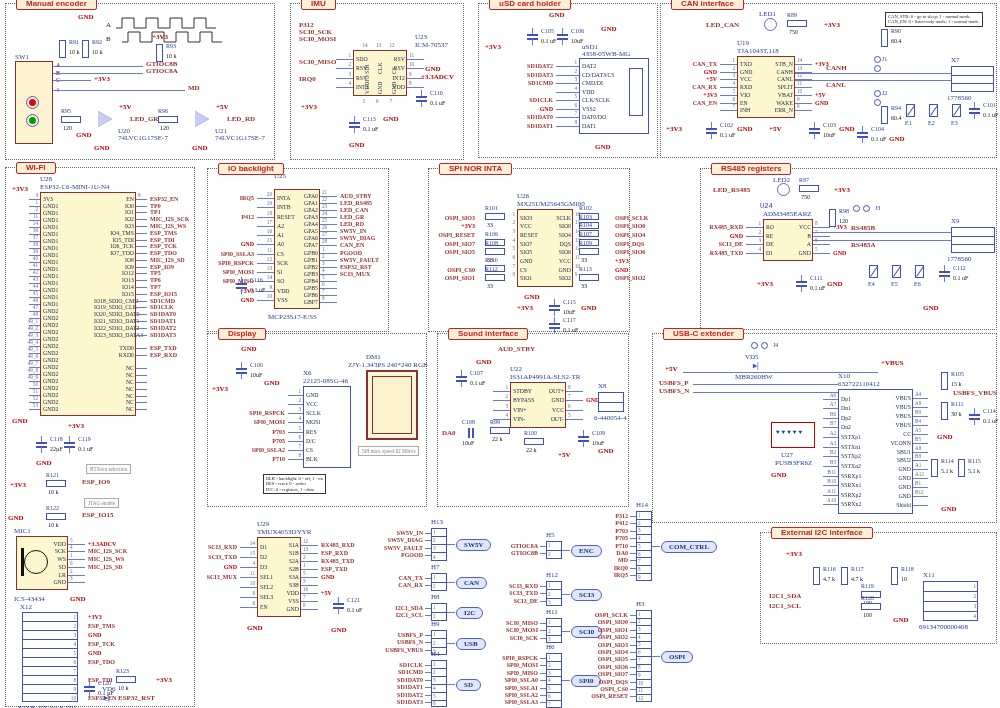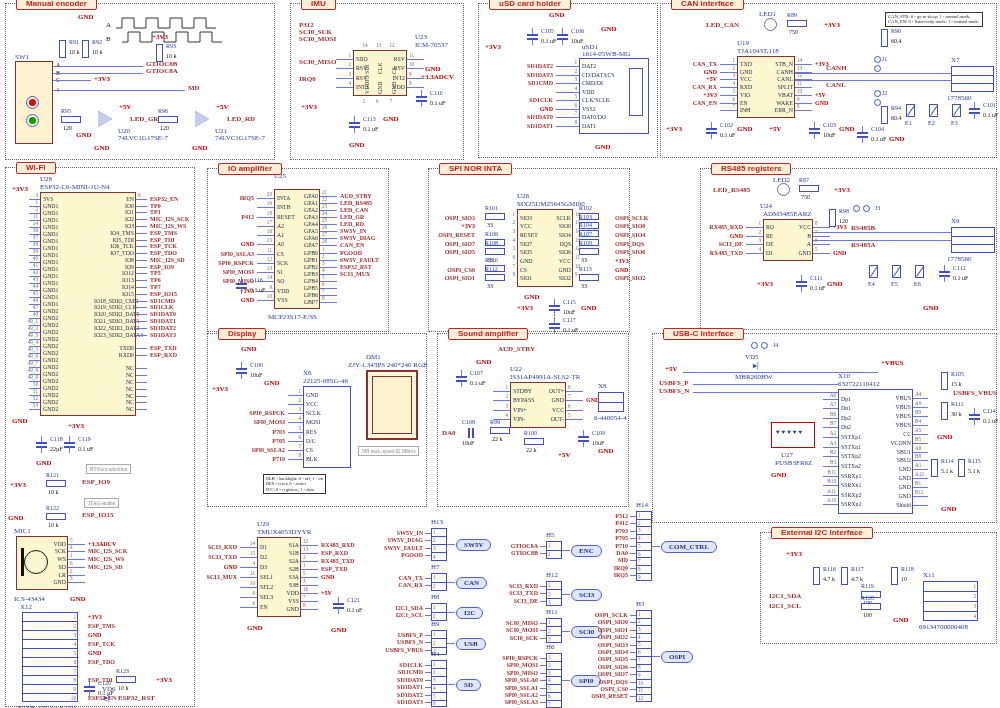--- a/index.html
+++ b/index.html
@@ -189,21 +189,21 @@
       <div class="lbl blk" style="left: 62px; top: 34px; font-size: 6px;">0.1 uF</div>
       <div class="capbar" style="left: 78px; top: 30px; width: 11px; height: 1.5px;"></div>
       <div class="capbar" style="left: 78px; top: 34px; width: 11px; height: 1.5px;"></div>
       <div class="wire" style="left: 83px; top: 24px; width: 1px; height: 6px;"></div>
       <div class="wire" style="left: 83px; top: 35px; width: 1px; height: 6px;"></div>
       <div class="lbl ref" style="left: 92px; top: 24px; font-size: 6px;">C106</div>
       <div class="lbl blk" style="left: 92px; top: 34px; font-size: 6px;">10uF</div>
       <div class="lbl pwr" style="left: 6px; top: 40px;">+3V3</div>
       <div class="lbl pwr" style="left: 122px; top: 22px;">GND</div>
       <div class="lbl ref" style="left: 103px; top: 40px;">uSD1</div>
-      <div class="lbl ref" style="left: 103px; top: 47px;">1614-05WB-MG</div>
+      <div class="lbl ref" style="left: 103px; top: 47px;">4358-05WB-MG</div>
       <div class="icbox blue" style="left: 100px; top: 54px; width: 70px; height: 76px;"></div>
       <div class="pin-name" style="left: 103px; top: 59.4444px;">DAT2</div>
       <div class="pin-num" style="left: 84px; top: 55.4444px; width: 14px; text-align: right;">1</div>
       <div class="sig net" style="left: -4px; top: 59.4444px; width: 78px; text-align: right;">SD1DAT2</div>
       <div class="wire" style="left: 77px; top: 62.4444px; width: 23px; height: 1px;"></div>
       <div class="pin-name" style="left: 103px; top: 67.8889px;">CD/DAT3/CS</div>
       <div class="pin-num" style="left: 84px; top: 63.8889px; width: 14px; text-align: right;">2</div>
       <div class="sig net" style="left: -4px; top: 67.8889px; width: 78px; text-align: right;">SD1DAT3</div>
       <div class="wire" style="left: 77px; top: 70.8889px; width: 23px; height: 1px;"></div>
       <div class="pin-name" style="left: 103px; top: 76.3333px;">CMD/DI</div>
@@ -640,21 +640,21 @@
       <div class="lbl blk" style="left: 92px; top: 522px; font-size: 6px;">0.1 µF</div>
       <div class="resh" style="left: 110px; top: 508px;"></div>
       <div class="lbl ref" style="left: 110px; top: 500px; font-size: 6px;">R123</div>
       <div class="lbl blk" style="left: 112px; top: 517px; font-size: 6px;">10 k</div>
       <div class="lbl pwr" style="left: 150px; top: 509px;">+3V3</div>
       <div class="lbl ref" style="left: 96px; top: 518px;">VD6</div>
       <div class="diode" style="left: 98px; top: 526px;">▸|</div>
       <div class="lbl net" style="left: 112px; top: 527px;">ESP32_RST</div>
     </div>
     <div class="block" style="left: 207px; top: 168px; width: 180px; height: 162px;">
-      <div class="btitle">IO amplifier</div>
+      <div class="btitle">IO backlight</div>
       <div class="icbox" style="left: 66px; top: 20px; width: 46px; height: 120px;"></div>
       <div class="lbl ref" style="left: 66px; top: 4px;">U25</div>
       <div class="pin-name" style="left: 69px; top: 26.2308px;">INTA</div>
       <div class="pin-num" style="left: 50px; top: 22.2308px; width: 14px; text-align: right;">20</div>
       <div class="sig net" style="left: -32px; top: 26.2308px; width: 78px; text-align: right;">IRQ5</div>
       <div class="wire" style="left: 49px; top: 29.2308px; width: 17px; height: 1px;"></div>
       <div class="pin-name" style="left: 69px; top: 35.4615px;">INTB</div>
       <div class="pin-num" style="left: 50px; top: 31.4615px; width: 14px; text-align: right;">19</div>
       <div class="wire" style="left: 49px; top: 38.4615px; width: 17px; height: 1px;"></div>
       <div class="pin-name" style="left: 69px; top: 44.6923px;">RESET</div>
@@ -869,21 +869,21 @@
       <div class="lbl ref" style="left: 72px; top: 8px;">LED2</div>
       <div class="lbl net" style="left: 12px; top: 18px;">LED_RS485</div>
       <div class="ledc" style="left: 76px; top: 14px; border-color: rgb(122, 92, 214);">
         <div class="dot" style="background: rgb(255, 255, 255);"></div>
       </div>
       <div class="resh" style="left: 98px; top: 16px;"></div>
       <div class="lbl ref" style="left: 98px; top: 8px; font-size: 6px;">R97</div>
       <div class="lbl blk" style="left: 100px; top: 25px; font-size: 6px;">750</div>
       <div class="lbl pwr" style="left: 133px; top: 18px;">+3V3</div>
       <div class="icbox" style="left: 62px; top: 50px; width: 50px; height: 42px;"></div>
-      <div class="lbl ref" style="left: 59px; top: 34px;">U24</div>
+      <div class="lbl ref" style="left: 59px; top: 34px; font-family: Liberation Mono, monospace;">U24</div>
       <div class="lbl ref" style="left: 62px; top: 42px;">ADM3485EARZ</div>
       <div class="pin-name" style="left: 65px; top: 55.4px;">RO</div>
       <div class="pin-num" style="left: 46px; top: 51.4px; width: 14px; text-align: right;">1</div>
       <div class="sig net" style="left: -36px; top: 55.4px; width: 78px; text-align: right;">RX485_RXD</div>
       <div class="wire" style="left: 45px; top: 58.4px; width: 17px; height: 1px;"></div>
       <div class="pin-name" style="left: 65px; top: 63.8px;">RE</div>
       <div class="pin-num" style="left: 46px; top: 59.8px; width: 14px; text-align: right;">2</div>
       <div class="sig pwr" style="left: -36px; top: 63.8px; width: 78px; text-align: right;">GND</div>
       <div class="wire" style="left: 45px; top: 66.8px; width: 17px; height: 1px;"></div>
       <div class="pin-name" style="left: 65px; top: 72.2px;">DE</div>
@@ -1000,21 +1000,21 @@
       <div class="dispo" style="left: 158px; top: 36px; width: 52px; height: 70px;"></div>
       <div class="dispi" style="left: 164px; top: 42px; width: 40px; height: 58px;"></div>
       <div class="noteg" style="left: 150px; top: 112px;">SPI max. speed 62 Mbit/s</div>
       <div class="noteb" style="left: 55px; top: 140px;">
         <div>BLK - backlight: 0 - off, 1 - on</div>
         <div>RES - reset: 0 - active</div>
         <div>D/C: 0 - registers, 1 - data</div>
       </div>
     </div>
     <div class="block" style="left: 437px; top: 333px; width: 190px; height: 172px;">
-      <div class="btitle">Sound amplifier</div>
+      <div class="btitle">Sound interface</div>
       <div class="lbl net" style="left: 60px; top: 12px;">AUD_STBY</div>
       <div class="lbl pwr" style="left: 38px; top: 25px;">GND</div>
       <div class="capbar" style="left: 18px; top: 42px; width: 11px; height: 1.5px;"></div>
       <div class="capbar" style="left: 18px; top: 46px; width: 11px; height: 1.5px;"></div>
       <div class="wire" style="left: 23px; top: 36px; width: 1px; height: 6px;"></div>
       <div class="wire" style="left: 23px; top: 47px; width: 1px; height: 6px;"></div>
       <div class="lbl ref" style="left: 32px; top: 36px; font-size: 6px;">C107</div>
       <div class="lbl blk" style="left: 32px; top: 46px; font-size: 6px;">0.1 uF</div>
       <div class="icbox" style="left: 72px; top: 48px; width: 56px; height: 46px;"></div>
       <div class="lbl ref" style="left: 72px; top: 32px;">U22</div>
@@ -1062,21 +1062,21 @@
       <div class="lbl pwr" style="left: 120px; top: 118px;">+5V</div>
       <div class="capbar" style="left: 140px; top: 102px; width: 11px; height: 1.5px;"></div>
       <div class="capbar" style="left: 140px; top: 106px; width: 11px; height: 1.5px;"></div>
       <div class="wire" style="left: 145px; top: 96px; width: 1px; height: 6px;"></div>
       <div class="wire" style="left: 145px; top: 107px; width: 1px; height: 6px;"></div>
       <div class="lbl ref" style="left: 154px; top: 96px; font-size: 6px;">C109</div>
       <div class="lbl blk" style="left: 154px; top: 106px; font-size: 6px;">10uF</div>
       <div class="lbl pwr" style="left: 160px; top: 114px;">GND</div>
     </div>
     <div class="block" style="left: 652px; top: 333px; width: 343px; height: 188px;">
-      <div class="btitle">USB-C interface</div>
+      <div class="btitle">USB-C extender</div>
       <div class="jpc" style="left: 98px; top: 8px;"></div>
       <div class="jpc" style="left: 108px; top: 8px;"></div>
       <div class="lbl ref" style="left: 120px; top: 8px; font-size: 6px;">J4</div>
       <div class="lbl ref" style="left: 92px; top: 20px;">VD5</div>
       <div class="diode" style="left: 100px; top: 28px;">▸|</div>
       <div class="lbl ref" style="left: 82px; top: 40px;">MBR260HW</div>
       <div class="lbl pwr" style="left: 12px; top: 32px;">+5V</div>
       <div class="wire" style="left: 30px; top: 38px; width: 195px; height: 1px;"></div>
       <div class="lbl pwr" style="left: 228px; top: 26px;">+VBUS</div>
       <div class="lbl net" style="left: 6px; top: 46px;">USBFS_P</div>

